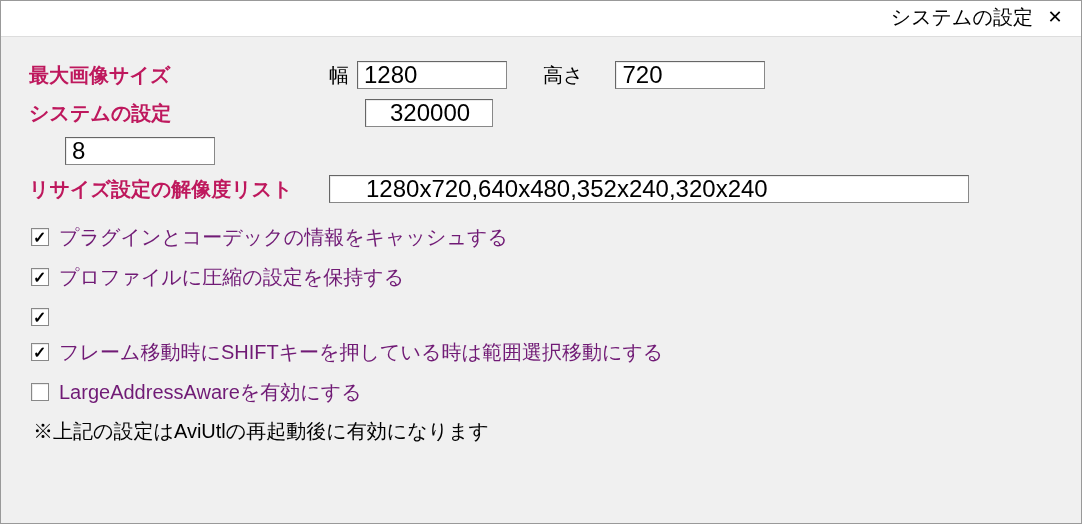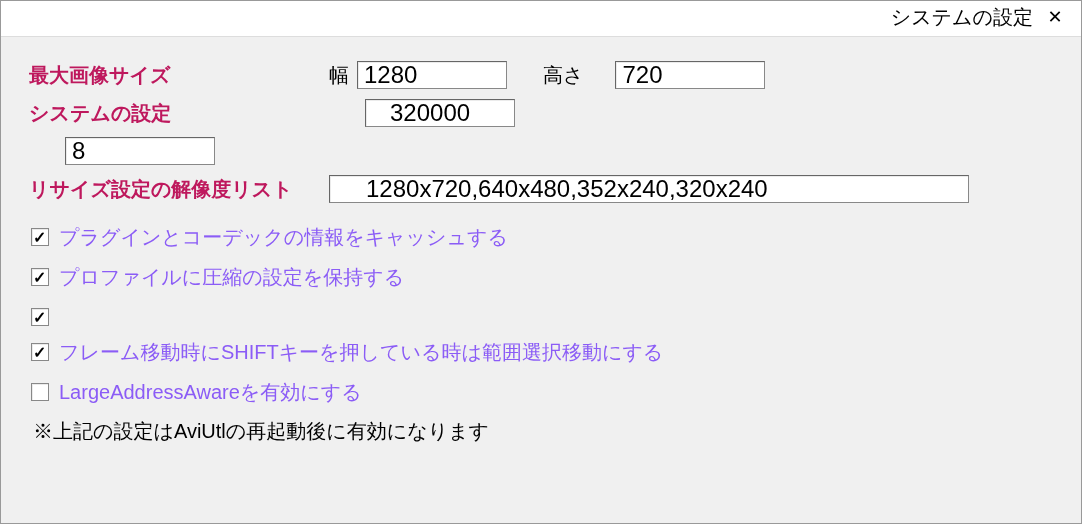--- a/index.html
+++ b/index.html
@@ -54,21 +54,21 @@
       border-left-color: #666;
       background: #fff;
       height: 28px;
       padding: 2px 6px;
       font-family: inherit;
       font-size: 24px;
       box-shadow: inset 1px 1px 0 rgba(0,0,0,0.08);
     }
     .w-width { width: 150px; }
     .w-height { width: 150px; margin-left: 24px; }
-    .w-frames { width: 150px; padding-left: 24px; }
+    .w-frames { width: 128px; padding-left: 24px; }
     .w-cache { width: 150px; }
     .w-resize { width: 640px; padding-left: 36px; }
     .spacer { width: 36px; }
     .checks { margin-top: 20px; padding-left: 2px; }
     .chk-row {
       display: flex;
       align-items: flex-start;
       margin-bottom: 12px;
       line-height: 28px;
     }
@@ -86,21 +86,21 @@
     }
     .chk.checked::after {
       content: "✓";
       position: absolute;
       top: -5px;
       left: 1px;
       font-size: 16px;
       font-weight: bold;
       color: #000;
     }
-    .chk-label { color: #8b5cf6; cursor: pointer; position: relative; }
+    .chk-label { color: #701a75; cursor: pointer; position: relative; }
     .underline-red {
       border-bottom: 2px solid #d22;
       padding-bottom: 1px;
     }
     .note { margin-top: 10px; padding-left: 2px; color: #000; }
   </style>
 </head>
 <body>
 
 <div class="window">

